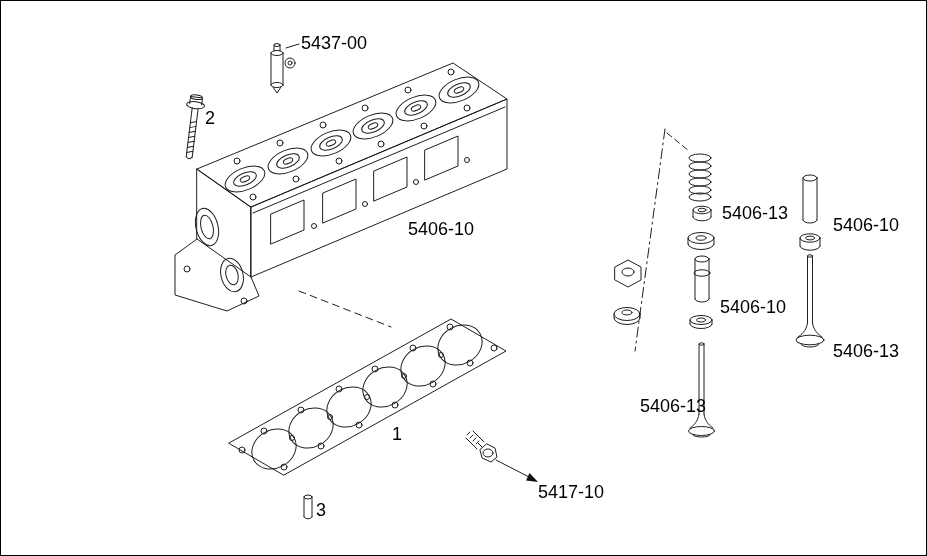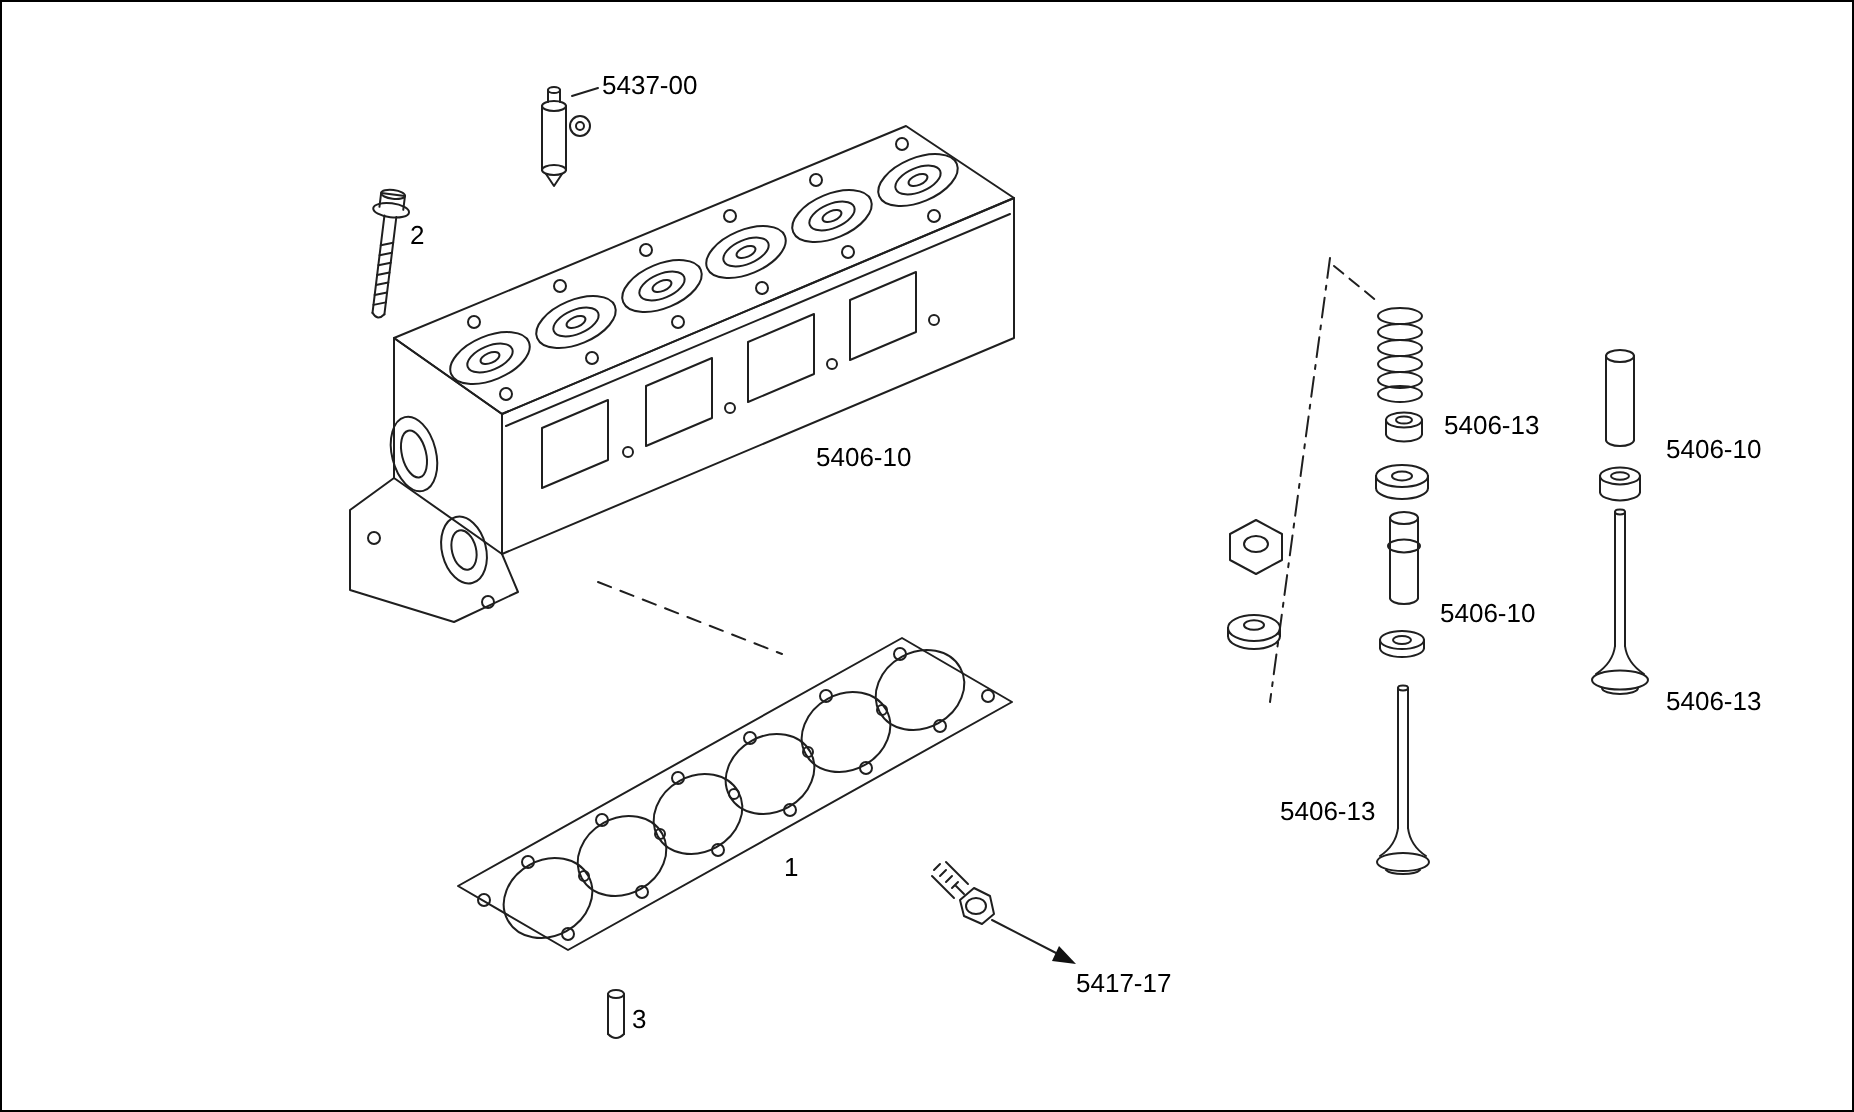--- a/index.html
+++ b/index.html
@@ -8,21 +8,21 @@
     width:927px;height:556px;
     background:#ffffff;
     border:1px solid #000;
     box-sizing:border-box;
     font-family:"Liberation Sans", sans-serif;
     overflow:hidden;
   }
   .stage svg{position:absolute;left:0;top:0;}
   .lbl{
     position:absolute;
-    font-size:13px;
+    font-size:18px;
     line-height:14px;
     color:#000;
     white-space:nowrap;
     user-select:none;
   }
 </style>
 </head>
 <body>
 
 <div class="stage">
@@ -238,20 +238,20 @@
         </g>
       </g>
     </g>
   </svg>
 
   <div class="lbl" style="left:300px;top:35px">5437-00</div>
   <div class="lbl" style="left:204px;top:110px">2</div>
   <div class="lbl" style="left:407px;top:221px">5406-10</div>
   <div class="lbl" style="left:391px;top:426px">1</div>
   <div class="lbl" style="left:315px;top:502px">3</div>
-  <div class="lbl" style="left:537px;top:484px">5417-17</div>
+  <div class="lbl" style="left:537px;top:484px">5417-10</div>
   <div class="lbl" style="left:721px;top:205px">5406-13</div>
   <div class="lbl" style="left:832px;top:217px">5406-10</div>
   <div class="lbl" style="left:719px;top:299px">5406-10</div>
   <div class="lbl" style="left:832px;top:343px">5406-13</div>
   <div class="lbl" style="left:639px;top:398px">5406-13</div>
 
 </div>
 
 </body></html>

